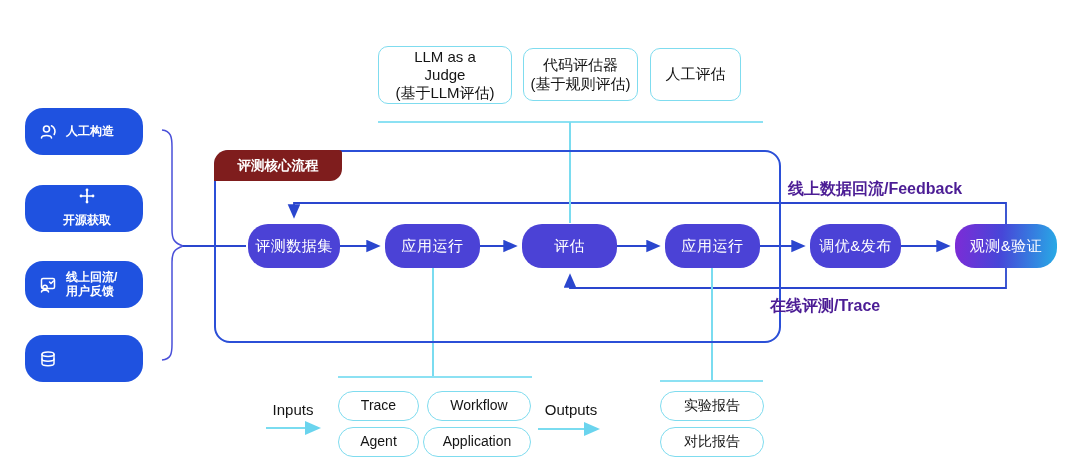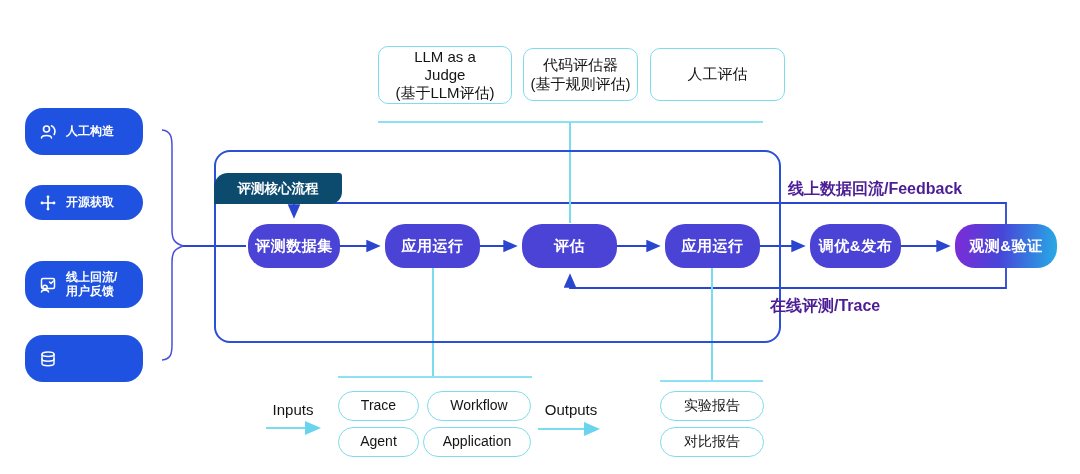--- a/index.html
+++ b/index.html
@@ -6,26 +6,26 @@
   body{width:1080px;height:474px;position:relative;background:#ffffff;
        font-family:"Liberation Sans","DejaVu Sans",sans-serif;overflow:hidden;}
   .abs{position:absolute;box-sizing:border-box;}
   
   .pill{left:25px;width:118px;background:#1F52E0;border-radius:18px;color:#fff;
         display:flex;align-items:center;gap:7px;padding:0 6px 0 12px;}
   .pill .ptxt{flex:1;text-align:left;font-size:12px;font-weight:700;line-height:1.15;white-space:pre-line;}
   .picon{width:22px;height:22px;flex:0 0 22px;display:flex;align-items:center;justify-content:center;}
   
   .corebox{left:214px;top:150px;width:567px;height:193px;border:2px solid #2B4FD7;border-radius:16px;background:transparent;z-index:1;}
-  .coretab{left:214px;top:150px;width:128px;height:31px;background:#0c4a6e;color:#fff;
+  .coretab{left:214px;top:150px;width:128px;height:31px;background:#7f1d1d;color:#fff;
            font-size:13.5px;font-weight:600;display:flex;align-items:center;justify-content:center;
-           border-radius:14px 3px 12px 0;z-index:3;margin-top:23px;}
+           border-radius:14px 3px 12px 0;z-index:3;}
   
   .node{top:224px;height:44px;background:#4B42D6;border-radius:20px;color:#fff;display:flex;
-        align-items:center;justify-content:center;font-size:15px;font-weight:700;letter-spacing:.5px;z-index:2;}
+        align-items:center;justify-content:center;font-size:15px;font-weight:400;letter-spacing:.5px;z-index:2;}
   .node.grad{background:linear-gradient(95deg,#7E2BD6 0%,#4746D8 45%,#27ACE6 100%);}
   
   .cbox{background:#fff;border:1.5px solid #7FDCEF;display:flex;align-items:center;justify-content:center;
         text-align:center;color:#141414;line-height:1.22;white-space:pre-line;z-index:2;}
   .cbox.top{border-radius:10px;font-size:15px;}
   .cbox.small{border-radius:15px;font-size:14px;}
   
   .lblblue{color:#4c1d95;font-size:16px;font-weight:600;z-index:2;}
   .lblblack{color:#141414;font-size:15px;font-weight:500;z-index:2;text-align:center;}
   svg.wires{position:absolute;left:0;top:0;z-index:0;}
@@ -74,21 +74,21 @@
 <div class="abs pill" style="top:108px;height:47px;">
   <span class="picon">
     <svg width="20" height="20" viewBox="0 0 20 20" fill="none" stroke="#fff" stroke-width="1.6" stroke-linecap="round">
       <circle cx="8.5" cy="7" r="3"></circle>
         <path d="M3.5,16 C3.5,12.6 13.5,12.6 13.5,16"></path>
         <path d="M13.5,3.8 A6.3,6.3 0 0 1 16.2,12.5"></path>
     </svg>
   </span>
   <span class="ptxt">人工构造</span>
 </div>
-<div class="abs pill" style="top:185px;height:35px;">
+<div class="abs pill" style="top:185px;height:47px;flex-direction:column;">
   <span class="picon">
     <svg width="20" height="20" viewBox="0 0 20 20" fill="none" stroke="#fff" stroke-width="1.7" stroke-linecap="round">
       <path d="M10,4 V16 M4,10 H16"></path>
       <circle cx="10" cy="4" r="1.4" fill="#fff" stroke="none"></circle>
         <circle cx="4" cy="10" r="1.4" fill="#fff" stroke="none"></circle>
       <circle cx="16" cy="10" r="1.4" fill="#fff" stroke="none"></circle>
         <circle cx="10" cy="16" r="1.4" fill="#fff" stroke="none"></circle>
     </svg>
   </span>
   <span class="ptxt">开源获取</span>
@@ -117,21 +117,21 @@
 
 <div class="abs cbox top" style="left:378px;top:46px;width:134px;height:58px;">
   <span>LLM as a
 Judge
 (基于LLM评估)</span>
 </div>
 <div class="abs cbox top" style="left:523px;top:48px;width:115px;height:53px;">
   <span>代码评估器
 (基于规则评估)</span>
 </div>
-<div class="abs cbox top" style="left:650px;top:48px;width:135px;height:53px;">
+<div class="abs cbox top" style="left:650px;top:48px;width:91px;height:53px;">
   <span>人工评估</span>
 </div>
 
 <div class="abs corebox"></div>
 <div class="abs coretab">
   <span>评测核心流程</span>
 </div>
 
 <div class="abs node" style="left:248px;width:92px;">
   <span>评测数据集</span>

